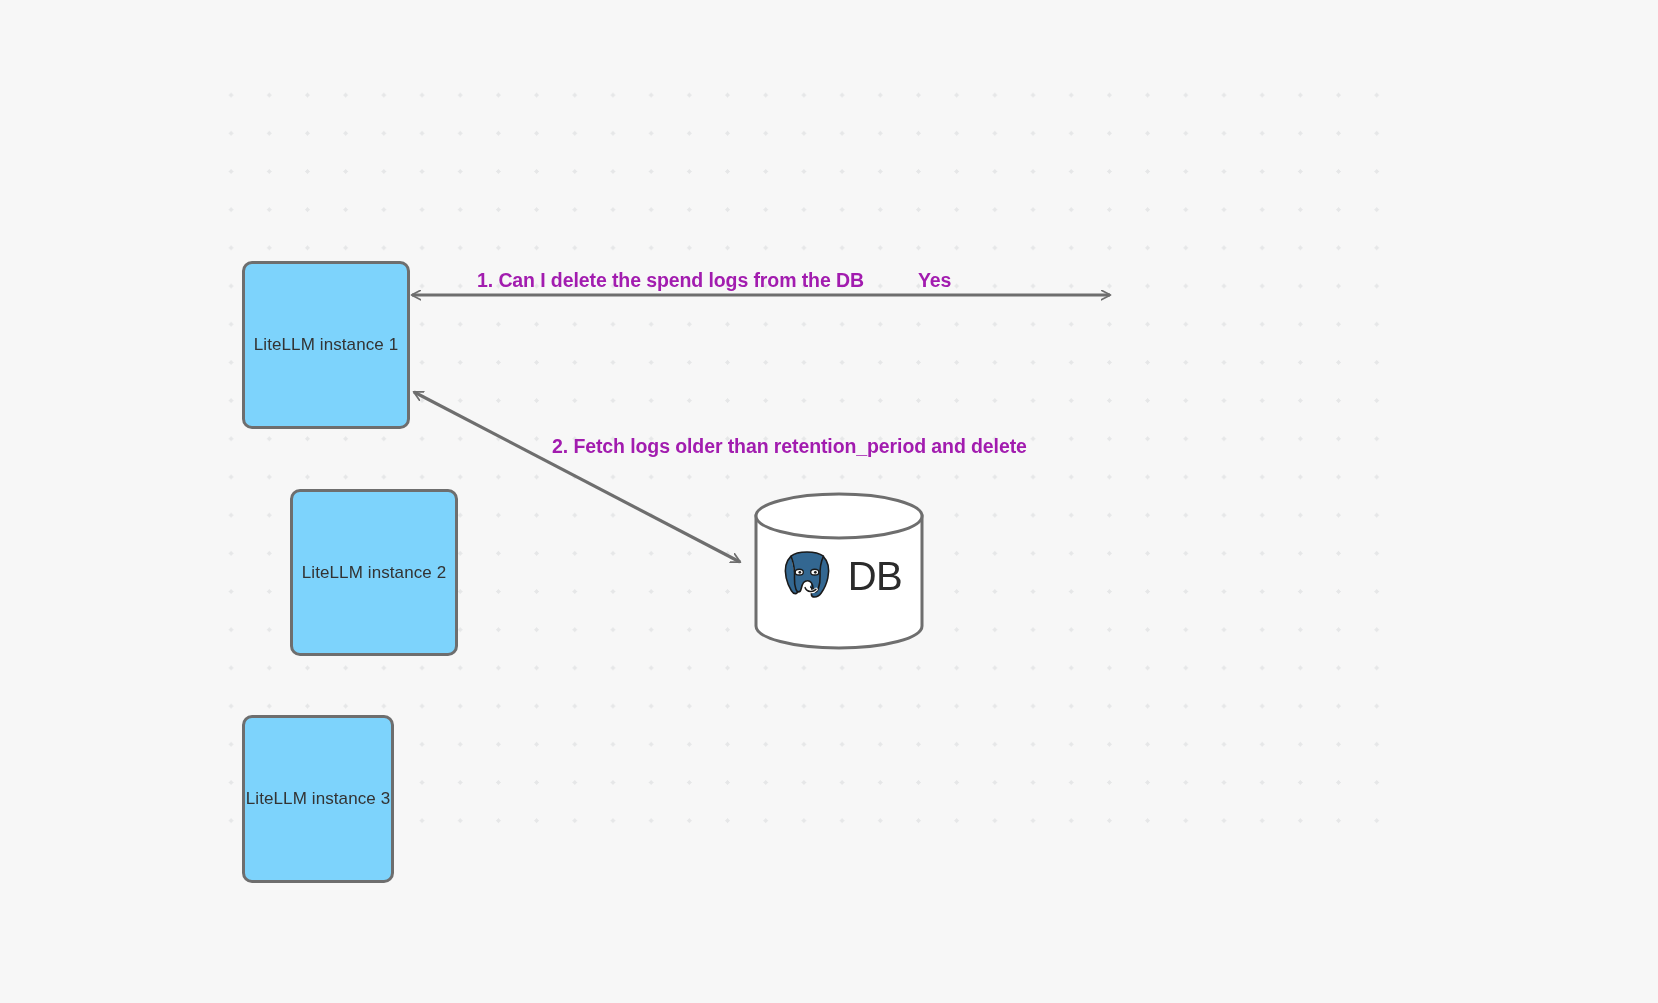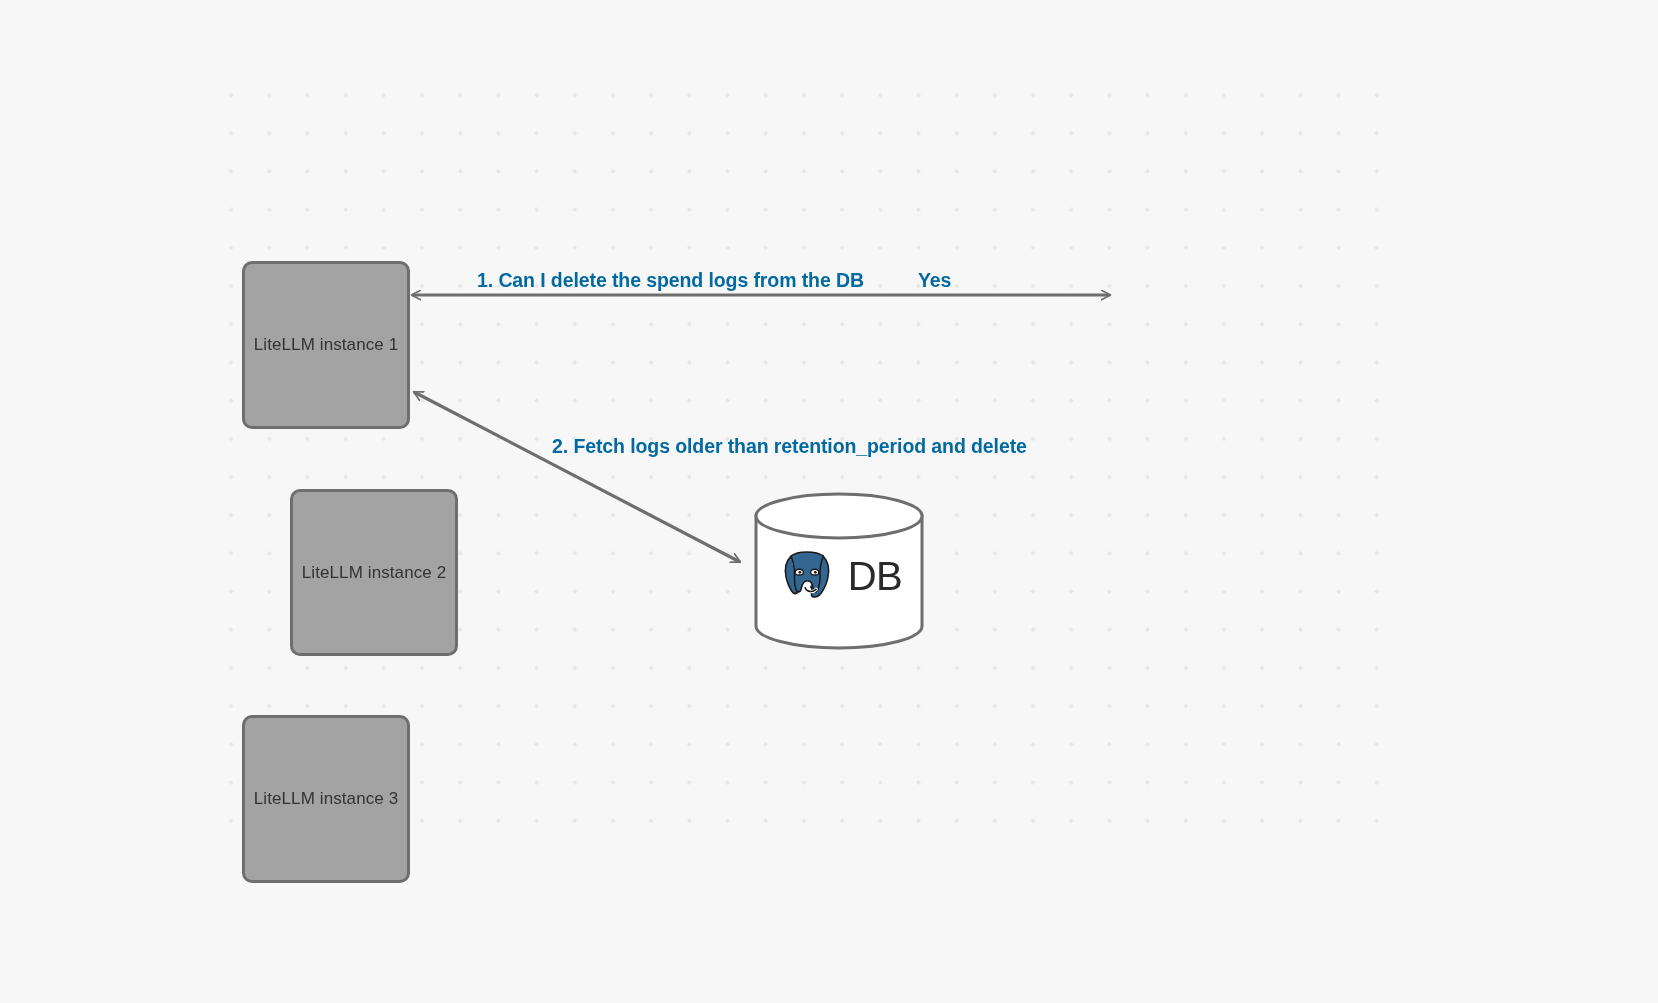--- a/index.html
+++ b/index.html
@@ -32,21 +32,21 @@
   }
   #edges {
     position: absolute;
     left: 0;
     top: 0;
     width: 1658px;
     height: 1003px;
   }
   .node-box {
     position: absolute;
-    background: #a3a3a3;
+    background: #7dd3fc;
     border: 3px solid #6e6e6e;
     border-radius: 10px;
     box-sizing: border-box;
     display: flex;
     align-items: center;
     justify-content: center;
   }
   .node-label {
     font-size: 17px;
     color: #333333;
@@ -75,21 +75,21 @@
     left: 753px;
     top: 492px;
     width: 172px;
     height: 158px;
   }
   .edge-label {
     position: absolute;
     font-family: "Liberation Sans", sans-serif;
     font-weight: bold;
     font-size: 19.5px;
-    color: #0369a1;
+    color: #a21caf;
     white-space: nowrap;
     letter-spacing: -0.1px;
   }
 </style>
 </head>
 <body>
 
 <div id="canvas">
 
   <div id="dotgrid"></div>
@@ -116,21 +116,21 @@
   </svg>
 
   <div class="node-box" id="litellm-1" style="left:242px; top:261px; width:168px; height:168px;">
     <span class="node-label">LiteLLM instance 1</span>
   </div>
 
   <div class="node-box" id="litellm-2" style="left:242px; top:489px; width:168px; height:167px;margin-left:48px;">
     <span class="node-label">LiteLLM instance 2</span>
   </div>
 
-  <div class="node-box" id="litellm-3" style="left:242px; top:715px; width:168px; height:168px;">
+  <div class="node-box" id="litellm-3" style="left:242px; top:715px; width:152px; height:168px;">
     <span class="node-label">LiteLLM instance 3</span>
   </div>
 
 
   <div id="db-node">
     <svg width="172" height="158" viewBox="0 0 172 158" xmlns="http://www.w3.org/2000/svg">
       <path d="M3 24 L3 134 A83 22 0 0 0 169 134 L169 24 Z" fill="#ffffff" stroke="#6e6e6e" stroke-width="3"></path>
       <ellipse cx="86" cy="24" rx="83" ry="22" fill="#ffffff" stroke="#6e6e6e" stroke-width="3"></ellipse>
     </svg>
     

